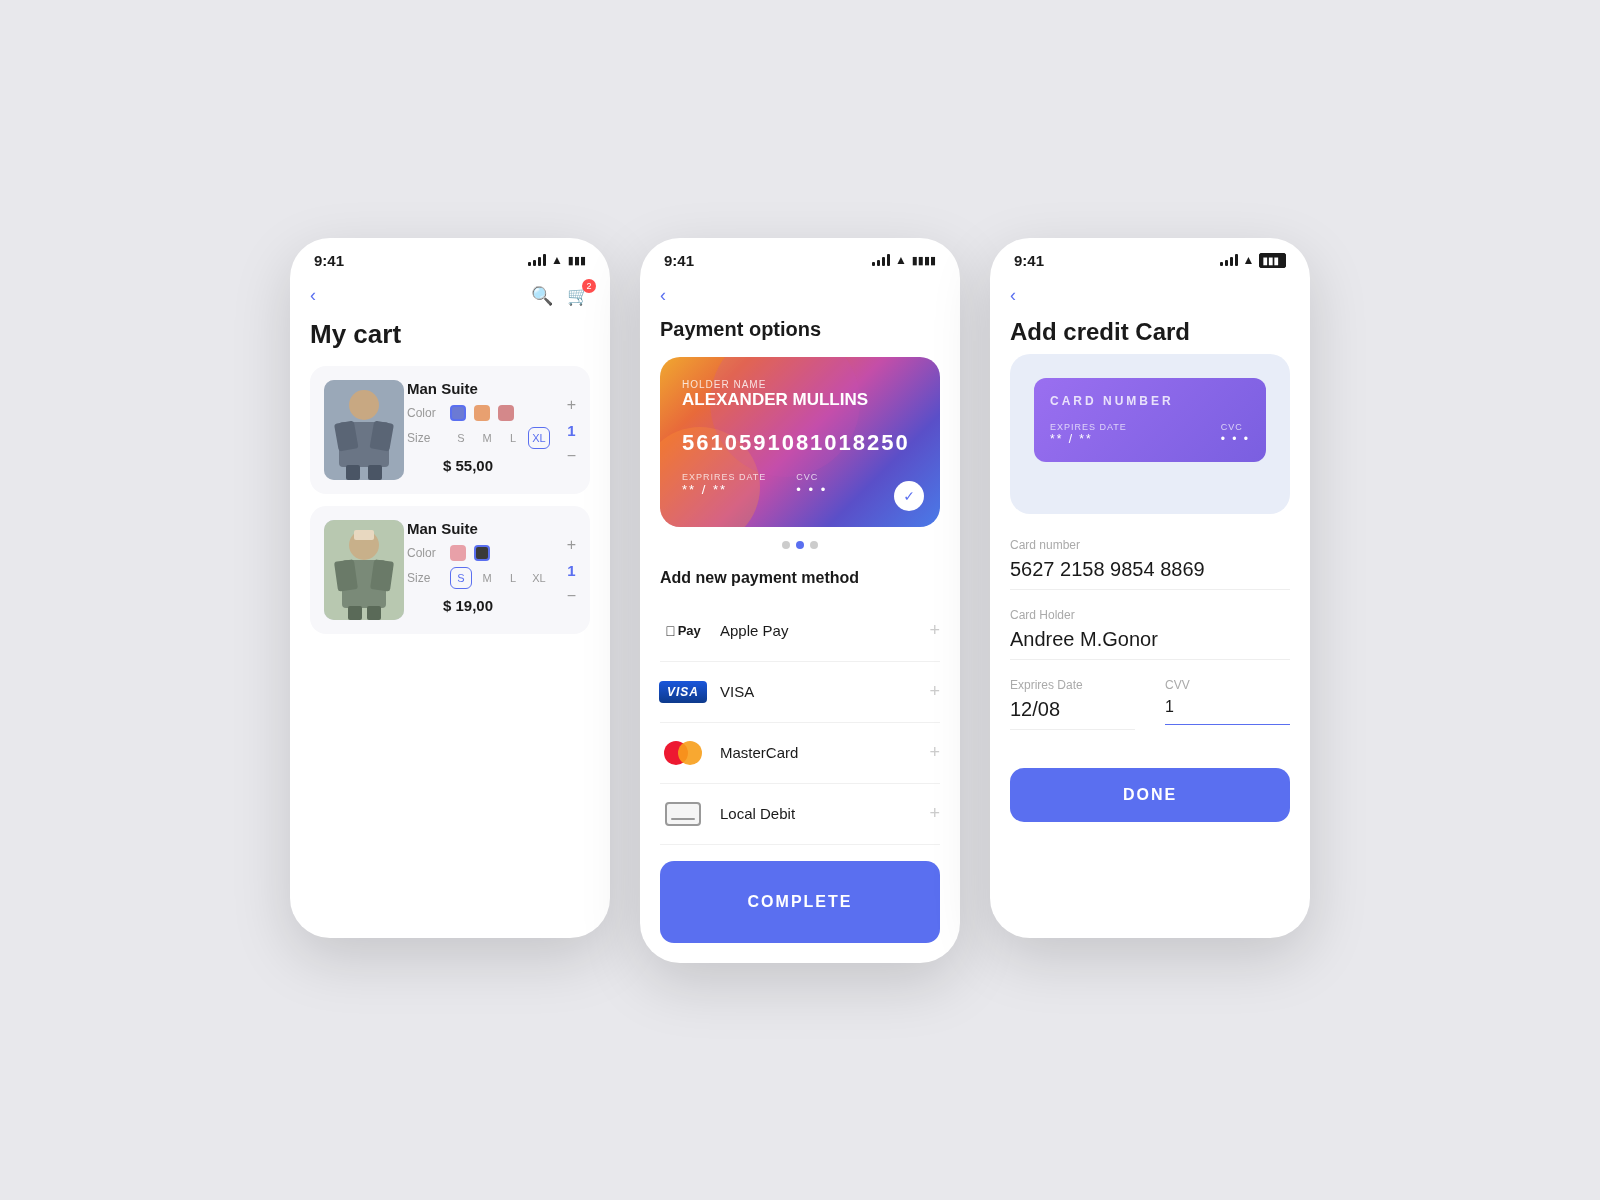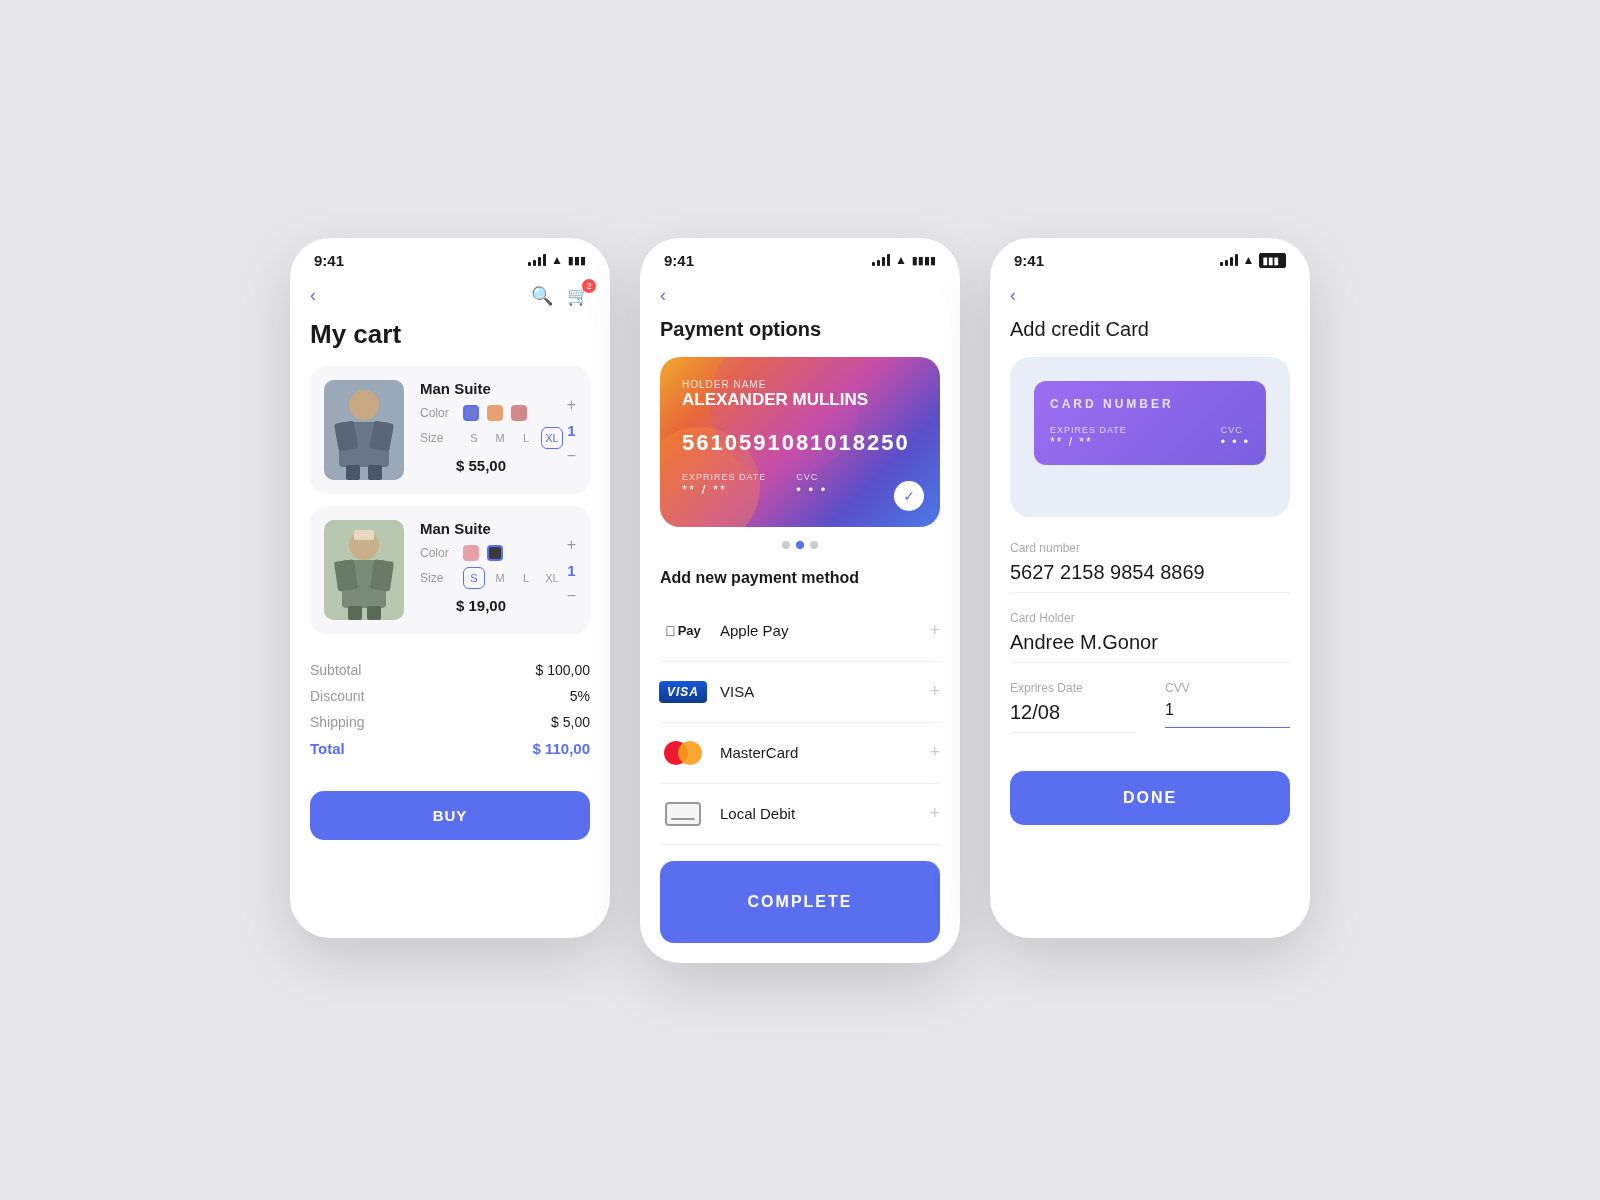--- a/index.html
+++ b/index.html
@@ -101,21 +101,21 @@
       justify-content: center;
     }
     .page-title {
       font-size: 26px;
       font-weight: 700;
       color: #1a1a1a;
       padding: 0 20px 16px;
     }
     .cart-item {
       display: flex;
-      gap: 16px;
+      gap: 3px;
       background: #f7f7fa;
       border-radius: 16px;
       padding: 14px;
       margin-bottom: 12px;
       position: relative;
     }
     .item-image {
       width: 80px;
       height: 100px;
       border-radius: 10px;
@@ -608,40 +608,21 @@
           <div class="item-price">$ 19,00</div>
         </div>
         <div class="item-qty">
           <span class="qty-btn">+</span>
           <span class="qty-val">1</span>
           <span class="qty-btn">−</span>
         </div>
       </div>
 
       
-      <div class="cart-summary">
-        <div class="summary-row">
-          <span class="summary-label">Subtotal</span>
-          <span class="summary-value">$ 100,00</span>
-        </div>
-        <div class="summary-row">
-          <span class="summary-label">Discount</span>
-          <span class="summary-value">5%</span>
-        </div>
-        <div class="summary-row">
-          <span class="summary-label">Shipping</span>
-          <span class="summary-value">$ 5,00</span>
-        </div>
-        <div class="summary-row summary-total">
-          <span class="summary-label">Total</span>
-          <span class="summary-value">$ 110,00</span>
-        </div>
-      </div>
-
-      <button class="buy-btn">BUY</button>
+
     </div>
   </div>
 
   <div class="phone">
     <div class="status-bar">
       <span class="status-time">9:41</span>
       <div class="status-icons">
         <div class="signal-bars">
           <span></span>
             <span></span>
@@ -750,21 +731,21 @@
         <div style="font-size:11px;color:#1a1a1a;font-weight:500;display:flex;align-items:center;">
           <span style="border:1.5px solid #1a1a1a;border-radius:2px;padding:1px 6px 1px 2px;position:relative;font-size:10px;background:#1a1a1a;color:white;">▮▮▮</span>
         </div>
       </div>
     </div>
 
     <div class="nav-bar">
       <span class="back-btn">‹</span>
     </div>
 
-    <h2 style="font-size:20px;font-weight:400;color:#1a1a1a;padding:0 20px 16px;">Add credit Card</h2>
+    <h2 style="font-size:24px;font-weight:700;color:#1a1a1a;padding:0 20px 8px;">Add credit Card</h2>
 
     <div class="screen3-content">
       
       <div class="credit-card-preview">
         <div class="card-preview-purple">
           <div class="card-preview-number-label">CARD NUMBER</div>
           <div class="card-preview-bottom">
             <div class="card-preview-info-group">
               <div class="card-info-label">EXPIRES DATE</div>
               <div class="card-info-value">** / **</div>

